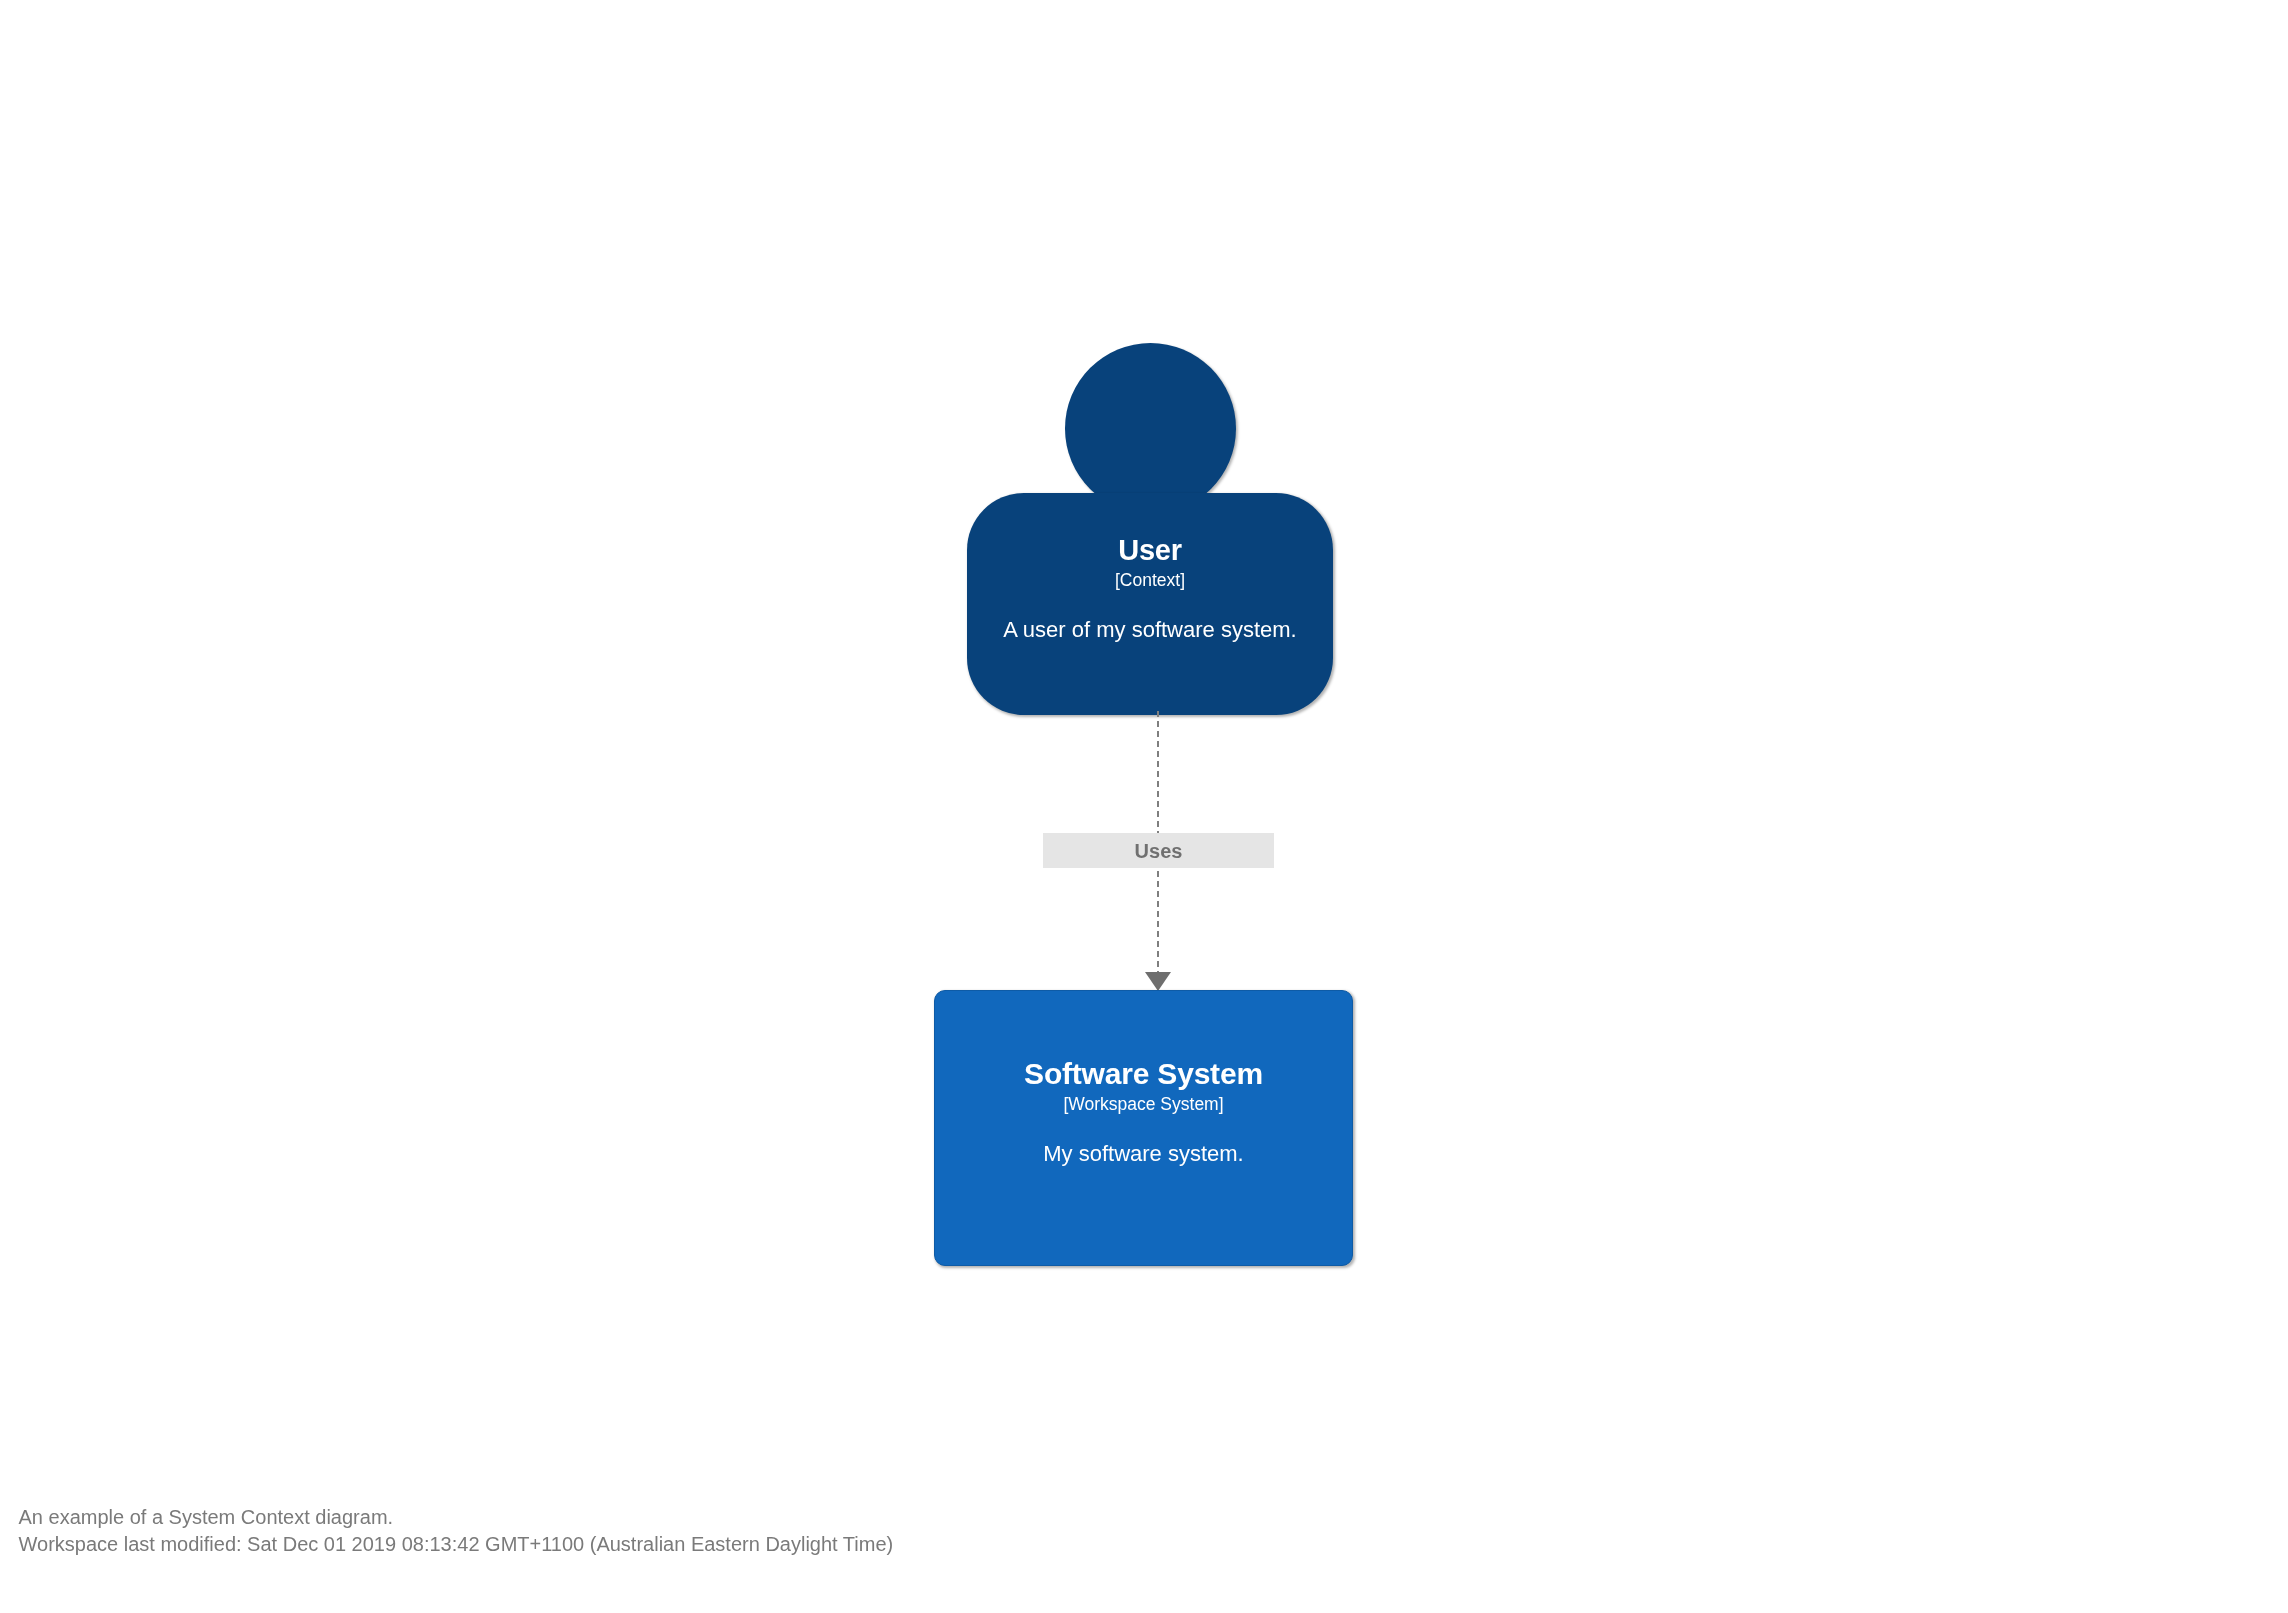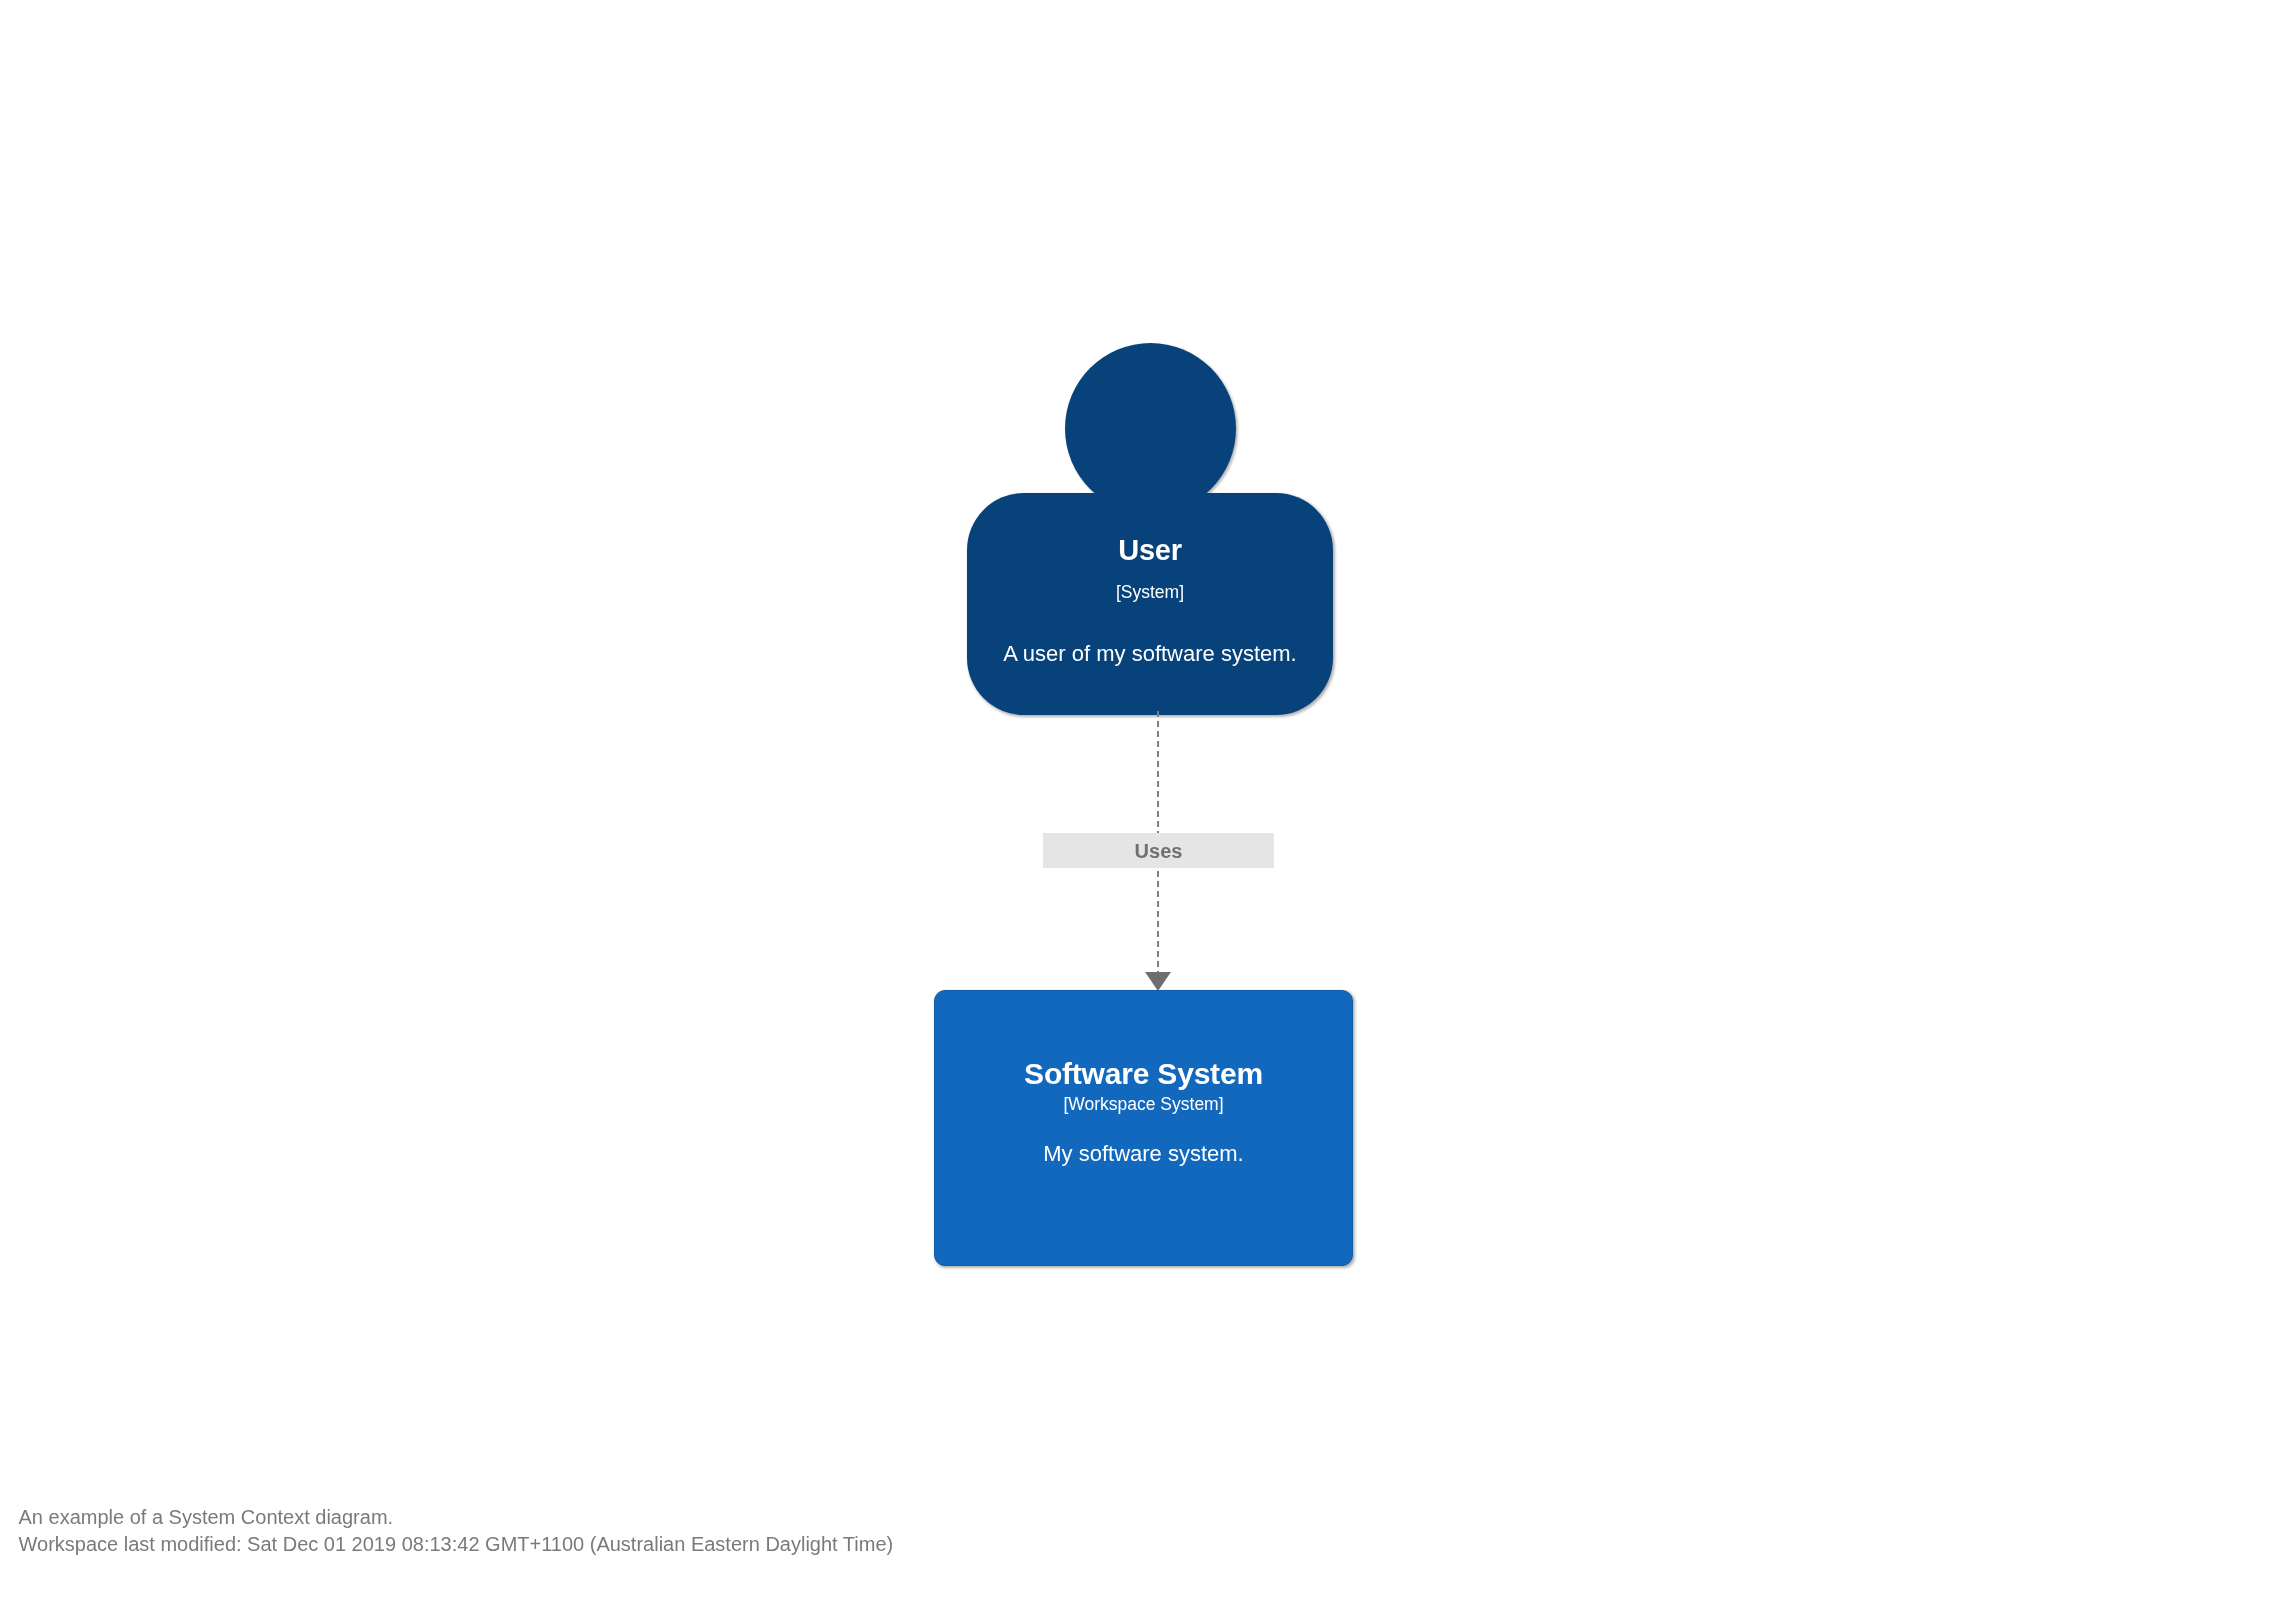--- a/index.html
+++ b/index.html
@@ -59,21 +59,20 @@
     top: 150px;
     width: 366px;
     height: 222px;
     display: flex;
     flex-direction: column;
     align-items: center;
     justify-content: flex-start;
     padding-top: 41px;
     box-sizing: border-box;
     text-align: right;
-    gap: 12px;
   }
 
   
   .system-element {
     position: absolute;
     left: 934px;
     top: 990px;
     width: 419px;
     height: 276px;
     background: #1168bd;
@@ -186,21 +185,21 @@
 </head>
 <body>
 
 <div id="diagram-canvas">
 
   <div class="person-element">
     <div class="person-head"></div>
     <div class="person-body"></div>
     <div class="person-text">
       <div class="el-name">User</div>
-      <div class="el-meta">[System]</div>
+      <div class="el-meta">[Context]</div>
       <div class="el-desc">A user of my software system.</div>
     </div>
   </div>
 
   <div class="relationship">
     <div class="rel-line"></div>
     <div class="rel-arrowhead"></div>
     <div class="rel-label">Uses</div>
   </div>
 

